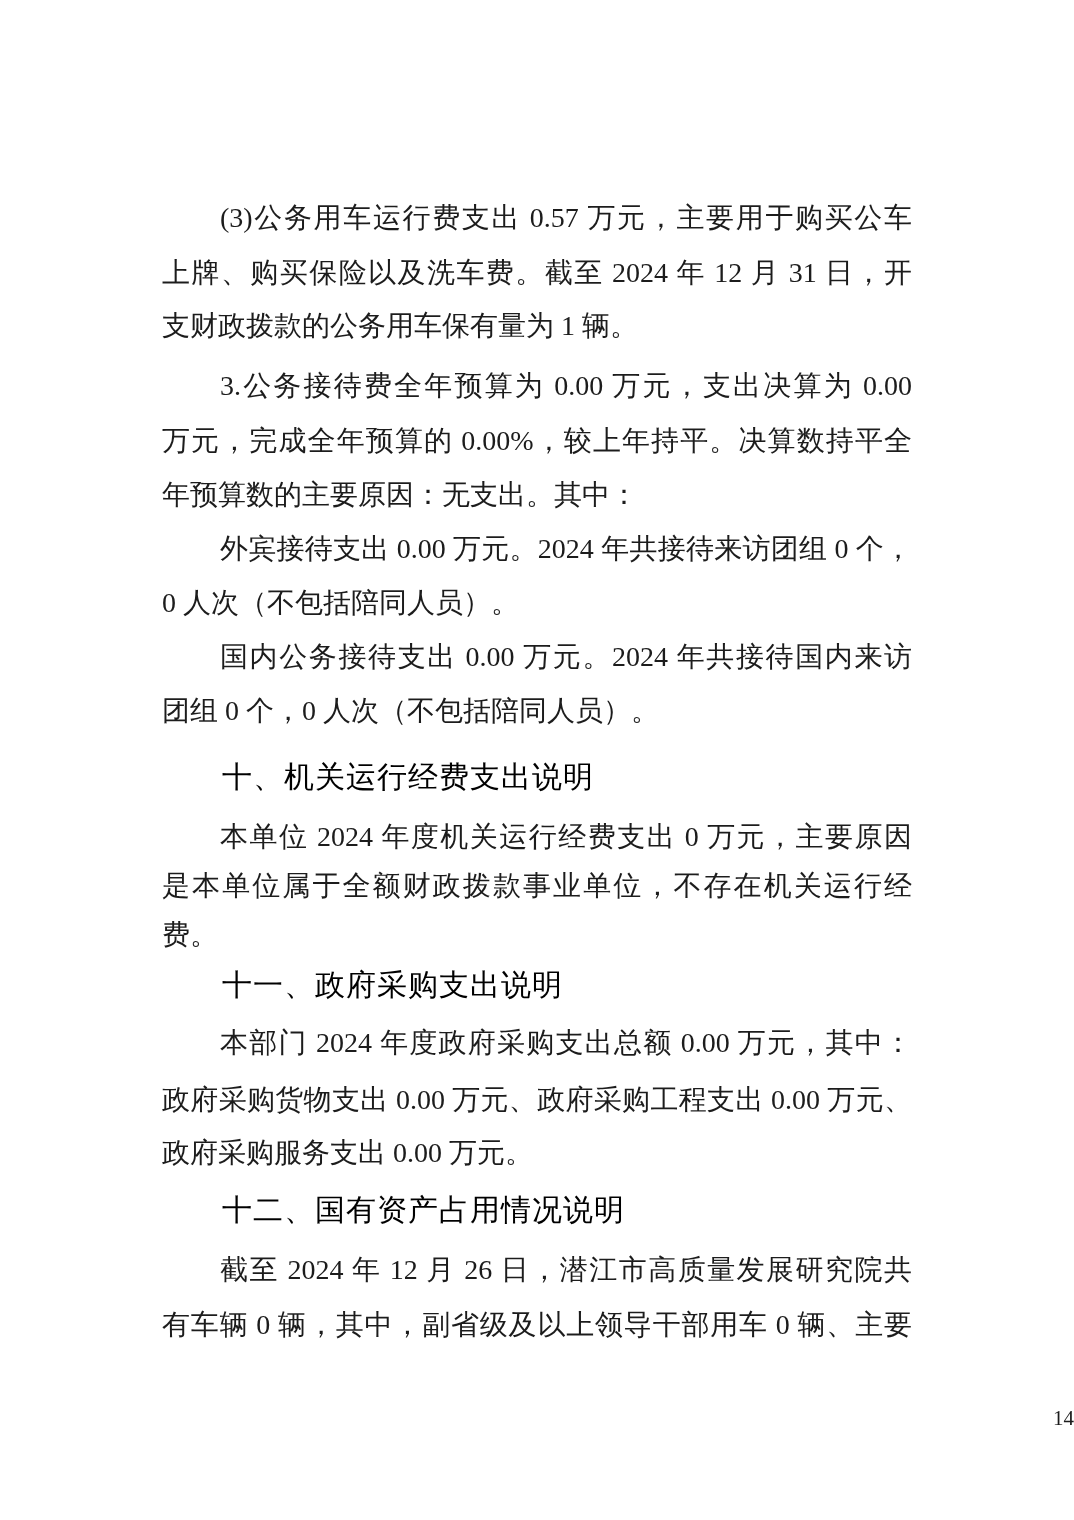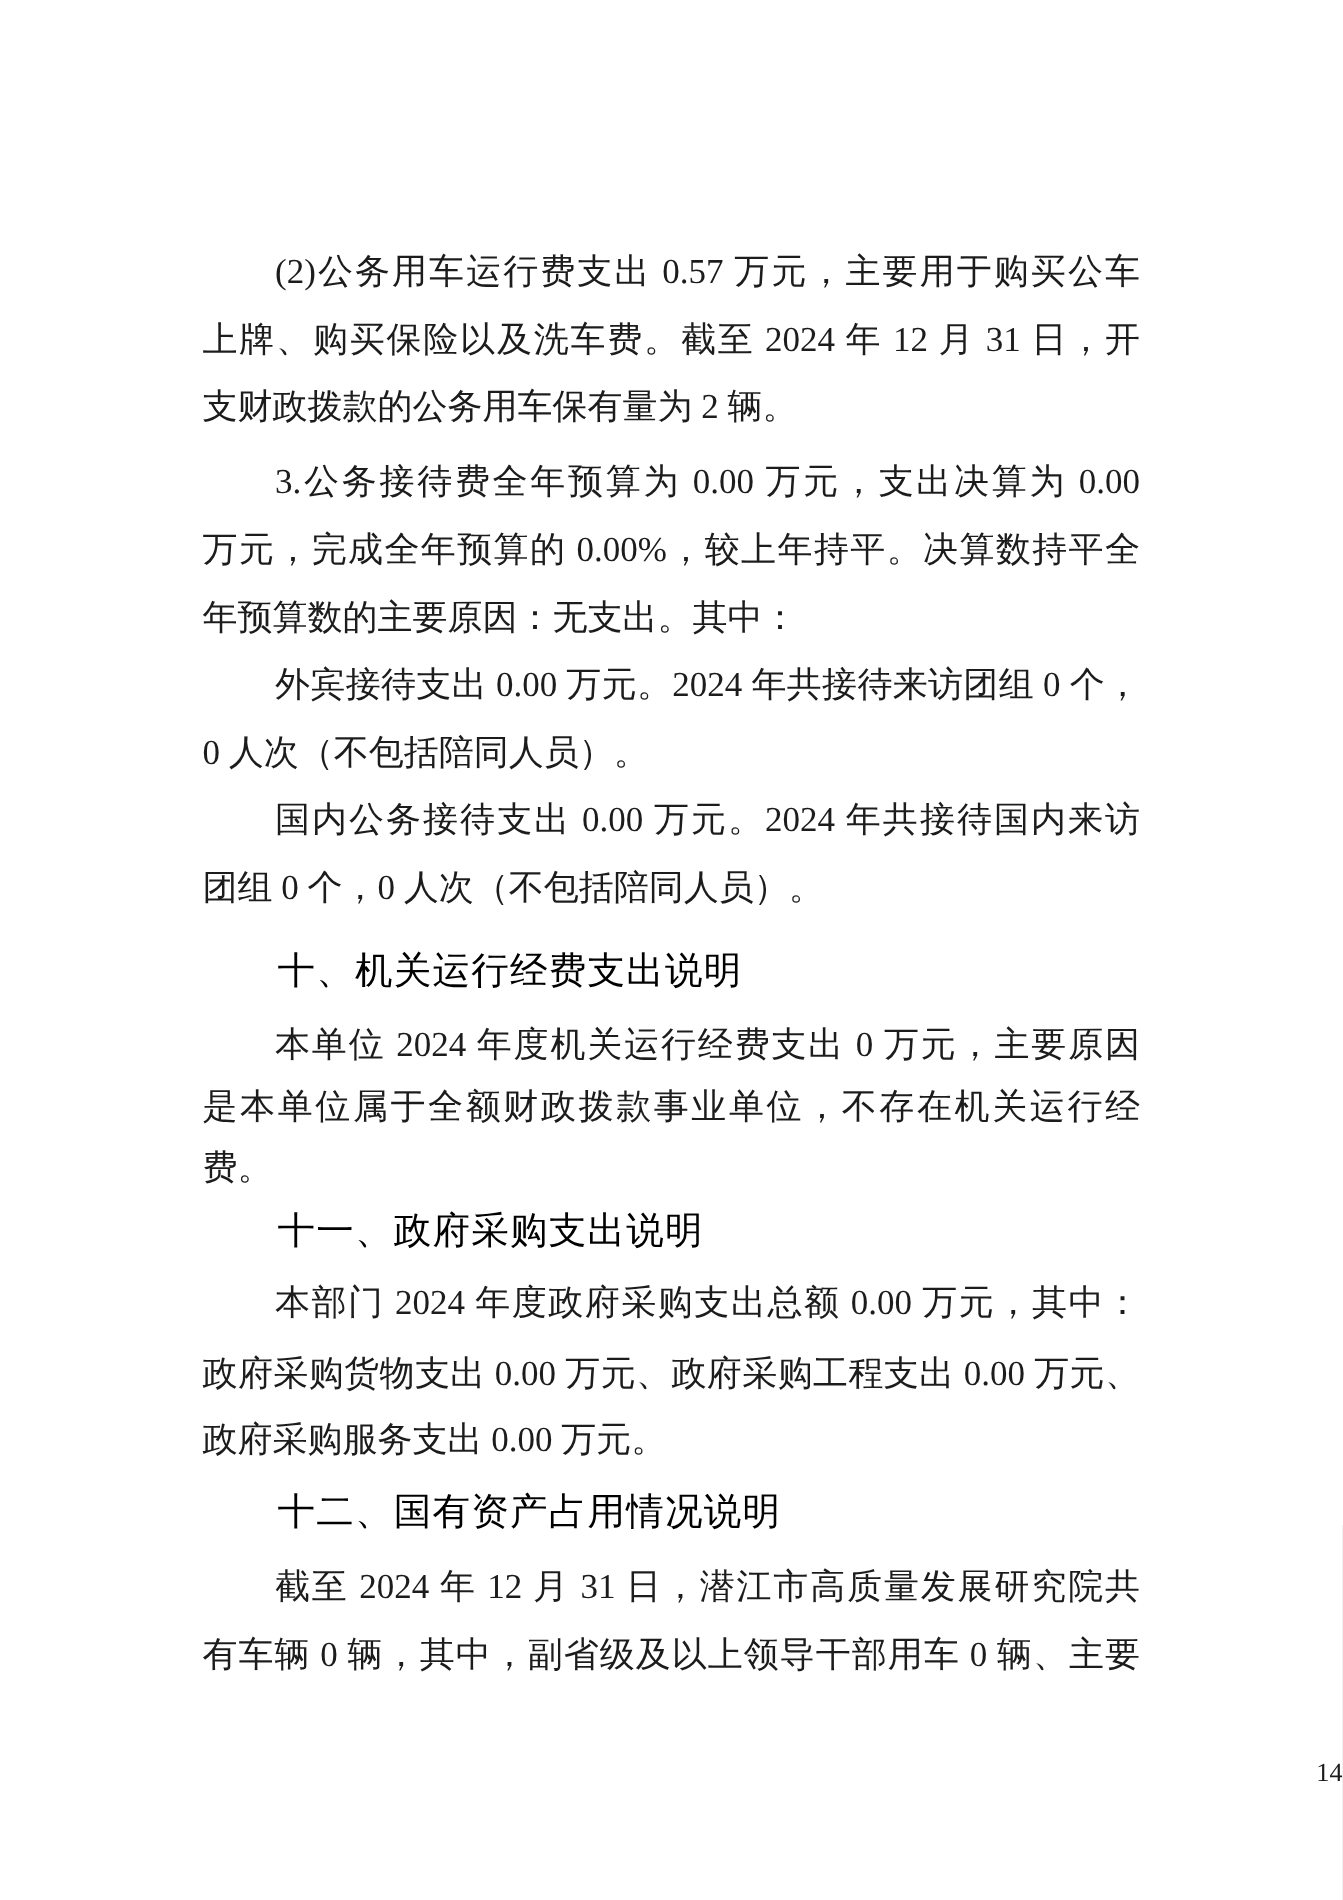--- a/index.html
+++ b/index.html
@@ -54,23 +54,23 @@
     font-size: 21px;
     color: #1c1c1c;
   }
 </style>
 </head>
 <body>
 
 <div class="page">
 
 
-  <div class="line jst ind" style="top:201px">(2)公务用车运行费支出 0.57 万元，主要用于购买公车</div>
+  <div class="line jst ind" style="top:201px">(3)公务用车运行费支出 0.57 万元，主要用于购买公车</div>
   <div class="line jst" style="top:256px">上牌、购买保险以及洗车费。截至 2024 年 12 月 31 日，开</div>
-  <div class="line" style="top:309px">支财政拨款的公务用车保有量为 2 辆。</div>
+  <div class="line" style="top:309px">支财政拨款的公务用车保有量为 1 辆。</div>
 
   <div class="line jst ind" style="top:369px">3.公务接待费全年预算为 0.00 万元，支出决算为 0.00</div>
   <div class="line jst" style="top:424px">万元，完成全年预算的 0.00%，较上年持平。决算数持平全</div>
   <div class="line" style="top:478px">年预算数的主要原因：无支出。其中：</div>
 
   <div class="line jst ind" style="top:532px">外宾接待支出 0.00 万元。2024 年共接待来访团组 0 个，</div>
   <div class="line" style="top:586px">0 人次（不包括陪同人员）。</div>
 
   <div class="line jst ind" style="top:640px">国内公务接待支出 0.00 万元。2024 年共接待国内来访</div>
   <div class="line" style="top:694px">团组 0 个，0 人次（不包括陪同人员）。</div>
@@ -82,18 +82,18 @@
   <div class="line" style="top:918px">费。</div>
 
   <div class="line hd" style="top:968px">十一、政府采购支出说明</div>
 
   <div class="line jst ind" style="top:1026px">本部门 2024 年度政府采购支出总额 0.00 万元，其中：</div>
   <div class="line jst" style="top:1083px">政府采购货物支出 0.00 万元、政府采购工程支出 0.00 万元、</div>
   <div class="line" style="top:1136px">政府采购服务支出 0.00 万元。</div>
 
   <div class="line hd" style="top:1193px">十二、国有资产占用情况说明</div>
 
-  <div class="line jst ind" style="top:1253px">截至 2024 年 12 月 31 日，潜江市高质量发展研究院共</div>
+  <div class="line jst ind" style="top:1253px">截至 2024 年 12 月 26 日，潜江市高质量发展研究院共</div>
   <div class="line jst" style="top:1308px">有车辆 0 辆，其中，副省级及以上领导干部用车 0 辆、主要</div>
 
   <div class="page-number">14</div>
 
 </div>
 
 </body></html>

